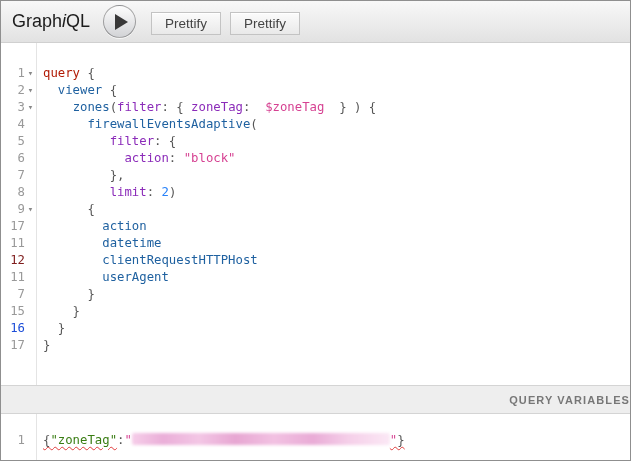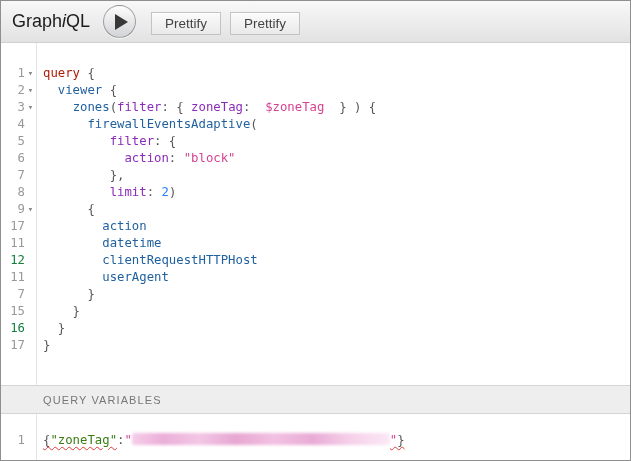--- a/index.html
+++ b/index.html
@@ -67,22 +67,23 @@
     display:inline-block; height:12px; width:258px; border-radius:2px;
     vertical-align:-1px;
     background:linear-gradient(90deg,#f6cde9,#eaaed8 12%,#f3c6e5 26%,#e7a6d2 40%,#f2c1e2 55%,#e9abd6 70%,#f5cfe9 84%,#fbe8f5);
     filter:blur(1.5px);
   }
   
   .vtitle {
     flex:0 0 29px; background:#eee;
     border-top:1px solid #d4d4d4; border-bottom:1px solid #d4d4d4;
     display:flex; align-items:center; padding-left:42px;
-    font-size:11px; font-weight:normal; letter-spacing:1.1px; color:#777;
+    font-size:11px; font-weight:bold; letter-spacing:1.1px; color:#777;
     cursor:row-resize;
+    justify-content:flex-end;
   }
 </style>
 </head>
 <body>
 
 <div class="app">
 
   <div class="topbar">
     <div class="logo"><span>Graph</span><em>i</em><span>QL</span></div>
     <div class="execute">
@@ -132,37 +133,37 @@
         </div>
         <div class="gutter-line">
           <span class="lnum" style="color: rgb(153, 153, 153);">17</span>
           <span class="fold"></span>
         </div>
         <div class="gutter-line">
           <span class="lnum" style="color: rgb(153, 153, 153);">11</span>
           <span class="fold"></span>
         </div>
         <div class="gutter-line">
-          <span class="lnum" style="color: #15803d; text-align: right;">12</span>
+          <span class="lnum" style="color: #7f1d1d; text-align: right;">12</span>
           <span class="fold"></span>
         </div>
         <div class="gutter-line">
           <span class="lnum" style="color: rgb(153, 153, 153);">11</span>
           <span class="fold"></span>
         </div>
         <div class="gutter-line">
           <span class="lnum" style="color: rgb(153, 153, 153);">7</span>
           <span class="fold"></span>
         </div>
         <div class="gutter-line">
           <span class="lnum" style="color: rgb(153, 153, 153);">15</span>
           <span class="fold"></span>
         </div>
         <div class="gutter-line">
-          <span class="lnum" style="color: #15803d;">16</span>
+          <span class="lnum" style="color: #1d4ed8;">16</span>
           <span class="fold"></span>
         </div>
         <div class="gutter-line">
           <span class="lnum" style="color: rgb(153, 153, 153);">17</span>
           <span class="fold"></span>
         </div>
       </div>
     <div class="codepane" id="qcode"><div class="code-line"><span style="color: rgb(177, 26, 4);">query</span><span style="color: rgb(85, 85, 85);"> {</span></div><div class="code-line"><span style="color: rgb(85, 85, 85);">  </span><span style="color: rgb(31, 97, 160);">viewer</span><span style="color: rgb(85, 85, 85);"> {</span></div><div class="code-line"><span style="color: rgb(85, 85, 85);">    </span><span style="color: rgb(31, 97, 160);">zones</span><span style="color: rgb(85, 85, 85);">(</span><span style="color: rgb(139, 43, 185);">filter</span><span style="color: rgb(85, 85, 85);">: { </span><span style="color: rgb(139, 43, 185);">zoneTag</span><span style="color: rgb(85, 85, 85);">:  </span><span style="color: rgb(214, 66, 146);">$zoneTag</span><span style="color: rgb(85, 85, 85);">  } ) {</span></div><div class="code-line"><span style="color: rgb(85, 85, 85);">      </span><span style="color: rgb(31, 97, 160);">firewallEventsAdaptive</span><span style="color: rgb(85, 85, 85);">(</span></div><div class="code-line"><span style="color: rgb(85, 85, 85);">         </span><span style="color: rgb(139, 43, 185);">filter</span><span style="color: rgb(85, 85, 85);">: {</span></div><div class="code-line"><span style="color: rgb(85, 85, 85);">           </span><span style="color: rgb(139, 43, 185);">action</span><span style="color: rgb(85, 85, 85);">: </span><span style="color: rgb(214, 66, 146);">"block"</span></div><div class="code-line"><span style="color: rgb(85, 85, 85);">         },</span></div><div class="code-line"><span style="color: rgb(85, 85, 85);">         </span><span style="color: rgb(139, 43, 185);">limit</span><span style="color: rgb(85, 85, 85);">: </span><span style="color: rgb(40, 130, 249);">2</span><span style="color: rgb(85, 85, 85);">)</span></div><div class="code-line"><span style="color: rgb(85, 85, 85);">      {</span></div><div class="code-line"><span style="color: rgb(85, 85, 85);">        </span><span style="color: rgb(31, 97, 160);">action</span></div><div class="code-line"><span style="color: rgb(85, 85, 85);">        </span><span style="color: rgb(31, 97, 160);">datetime</span></div><div class="code-line"><span style="color: rgb(85, 85, 85);">        </span><span style="color: rgb(31, 97, 160);">clientRequestHTTPHost</span></div><div class="code-line"><span style="color: rgb(85, 85, 85);">        </span><span style="color: rgb(31, 97, 160);">userAgent</span></div><div class="code-line"><span style="color: rgb(85, 85, 85);">      }</span></div><div class="code-line"><span style="color: rgb(85, 85, 85);">    }</span></div><div class="code-line"><span style="color: rgb(85, 85, 85);">  }</span></div><div class="code-line"><span style="color: rgb(85, 85, 85);">}</span></div></div>
   </div>
 

